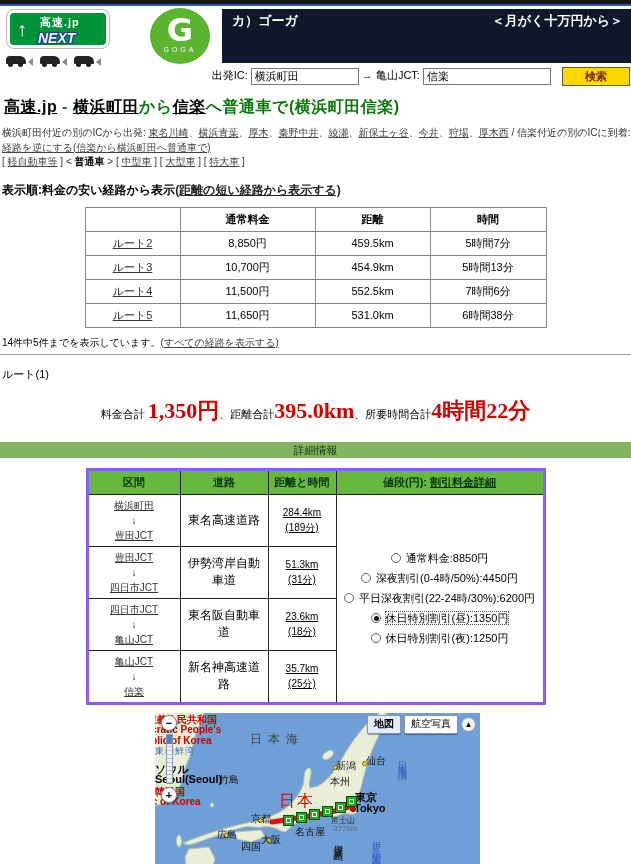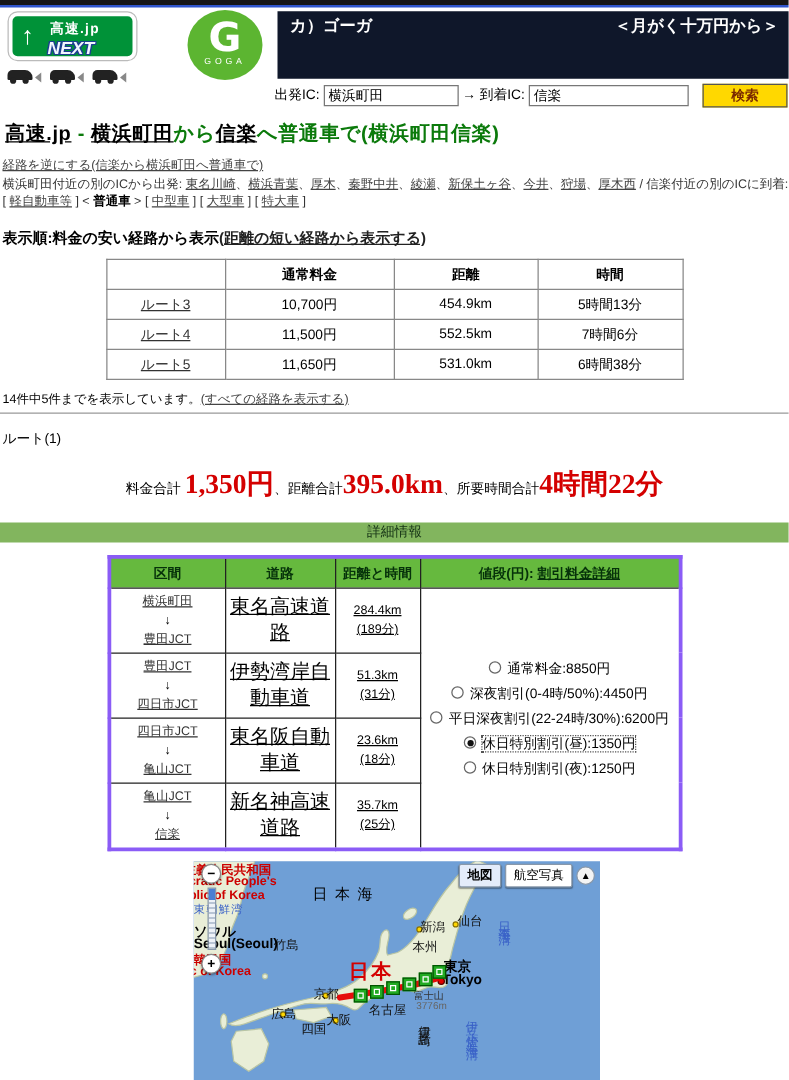--- a/index.html
+++ b/index.html
@@ -69,42 +69,42 @@
   .detailbar { height:16px; background:#82b55e; color:#143214; font-size:11px; line-height:16px;
                text-align:center; margin-top:8px; }
 
   
   table.detail { margin:10px auto 0; width:460px; border-collapse:collapse; font-size:10px; border:3px solid #8b5cf6; }
   table.detail th { background:#66b93e; border:1px solid #222; padding:4px 2px; font-size:11px; color:#06320a; }
   table.detail th a { color:#06320a; font-weight:bold; text-decoration:underline; }
   table.detail td { border:1px solid #222; padding:3px 2px; text-align:center; }
   td.seg { line-height:1.5; height:44px; }
   td.seg a { color:#333; text-decoration:underline; }
-  td.road { font-size:16px;text-decoration:underline; }
+  td.road { font-size:12px; }
   td.dist { font-size:10px; line-height:1.5;text-decoration:underline; }
   td.price { text-align:left; vertical-align:middle; padding:6px 6px 6px 14px; font-size:11px; }
   .opt { margin:5px 0; white-space:nowrap; }
   .radio { display:inline-block; width:10px; height:10px; border-radius:50%; border:1px solid #666;
            background:#fff; margin-right:5px; vertical-align:-1px; position:relative; }
   .radio.sel::after { content:''; position:absolute; left:2px; top:2px; width:5px; height:5px;
                       border-radius:50%; background:#111; }
   .optlabel.focus { outline:1px dotted #555; }
 
   
   .map { position:relative; width:325px; height:210px; margin:8px 0 0 155px; overflow:hidden;
          background:#6f9fd6; }
   .map svg.land { position:absolute; left:0; top:0; }
   .mlabel { position:absolute; white-space:nowrap; z-index:4; }
-  .sea-lg { color:#000000; font-size:12px; letter-spacing:6px; font-family:"Liberation Serif",serif; }
+  .sea-lg { color:#404040; font-size:12px; letter-spacing:6px; font-family:"Liberation Serif",serif; }
   .sea-sm { color:#3a62c8; font-size:9px; letter-spacing:1px; font-family:"Liberation Serif",serif; }
   .sea-v  { color:#3a62c8; font-size:10px; writing-mode:vertical-rl; letter-spacing:3px; font-family:"Liberation Serif",serif; }
   .plc    { font-size:10px; color:#111; }
   .plc-v  { writing-mode:vertical-rl; font-size:10px; color:#111; letter-spacing:2px; }
   .city-b { font-size:11px; font-weight:bold; color:#000; }
-  .jp-big { font-size:16px; font-weight:bold; color:#d40000; letter-spacing:2px; }
+  .jp-big { font-size:16px; font-weight:normal; color:#d40000; letter-spacing:2px; }
   .red-cjk{ font-size:10px; font-weight:bold; color:#cc0000; }
   .red-en { font-size:10px; font-weight:bold; color:#cc0000; }
   .tiny   { font-size:8px; color:#333; }
   .tiny-g { font-size:8px; color:#666; }
   .dot { position:absolute; width:5px; height:5px; border-radius:50%; background:#ffd700; border:1px solid #8a7200; z-index:3; }
   .dot.red { background:#e00000; border-color:#5a0000; width:6px; height:6px; }
   .marker { position:absolute; width:11px; height:11px; background:#22aa22; border:1px solid #005500; z-index:6; }
   .marker::after { content:''; position:absolute; left:2px; top:2px; right:2px; bottom:2px; border:1px solid #fff; }
   svg.route { position:absolute; left:0; top:0; z-index:5; }
   .zoom-out,.zoom-in { position:absolute; left:6px; width:16px; height:16px; border-radius:50%; background:#fff;
@@ -145,50 +145,56 @@
       <span>カ）ゴーガ</span>
       <span>＜月がく十万円から＞</span>
     </div>
   </div>
 </div>
 
 <div class="searchrow">
   <span>出発IC:</span>
   <input class="in-from" type="text" value="横浜町田" style="">
   <span>→</span>
-  <span>到着IC:</span>
+  <span>亀山JCT:</span>
   <input class="in-to" type="text" value="信楽" style="">
   <button class="btn-search">検索</button>
 </div>
 
 <h1 class="pagetitle"><a href="#">高速.jp</a><span> - </span><a href="#">横浜町田</a><span>から</span><a href="#">信楽</a><span>へ普通車で(横浜町田信楽)</span></h1>
 
 <div class="altlinks">
-  <div><a href="#" class="glink">経路を逆にする(信楽から横浜町田へ普通車で)</a></div>
   <div>
     <span>横浜町田付近の別のICから出発:</span>
     <span><a class="glink" href="#">東名川崎</a>、<a class="glink" href="#">横浜青葉</a>、<a class="glink" href="#">厚木</a>、<a class="glink" href="#">秦野中井</a>、<a class="glink" href="#">綾瀬</a>、<a class="glink" href="#">新保土ヶ谷</a>、<a class="glink" href="#">今井</a>、<a class="glink" href="#">狩場</a>、<a class="glink" href="#">厚木西</a></span><span> / </span><span>信楽付近の別のICに到着:</span>
   </div>
+  <div><a href="#" class="glink">経路を逆にする(信楽から横浜町田へ普通車で)</a></div>
   <div class="veh"> [ <a class="glink" href="#">軽自動車等</a> ]  &lt; <b>普通車</b> &gt;  [ <a class="glink" href="#">中型車</a> ]  [ <a class="glink" href="#">大型車</a> ]  [ <a class="glink" href="#">特大車</a> ] </div>
 </div>
 
 <div class="sortline">
   <span>表示順:料金の安い経路から表示</span><a href="#">(距離の短い経路から表示する)</a>
 </div>
 
 <table class="routes">
   <thead>
     <tr>
       <th style="width:95px"></th>
       <th style="width:135px">通常料金</th>
       <th style="width:115px">距離</th>
       <th>時間</th>
     </tr>
   </thead>
   <tbody>
+      <tr>
+        <td><a href="#">ルート2</a></td>
+        <td>8,850円</td>
+        <td>459.5km</td>
+        <td>5時間7分</td>
+      </tr>
       <tr>
         <td><a href="#">ルート3</a></td>
         <td>10,700円</td>
         <td>454.9km</td>
         <td>5時間13分</td>
       </tr>
       <tr>
         <td><a href="#">ルート4</a></td>
         <td>11,500円</td>
         <td>552.5km</td>

